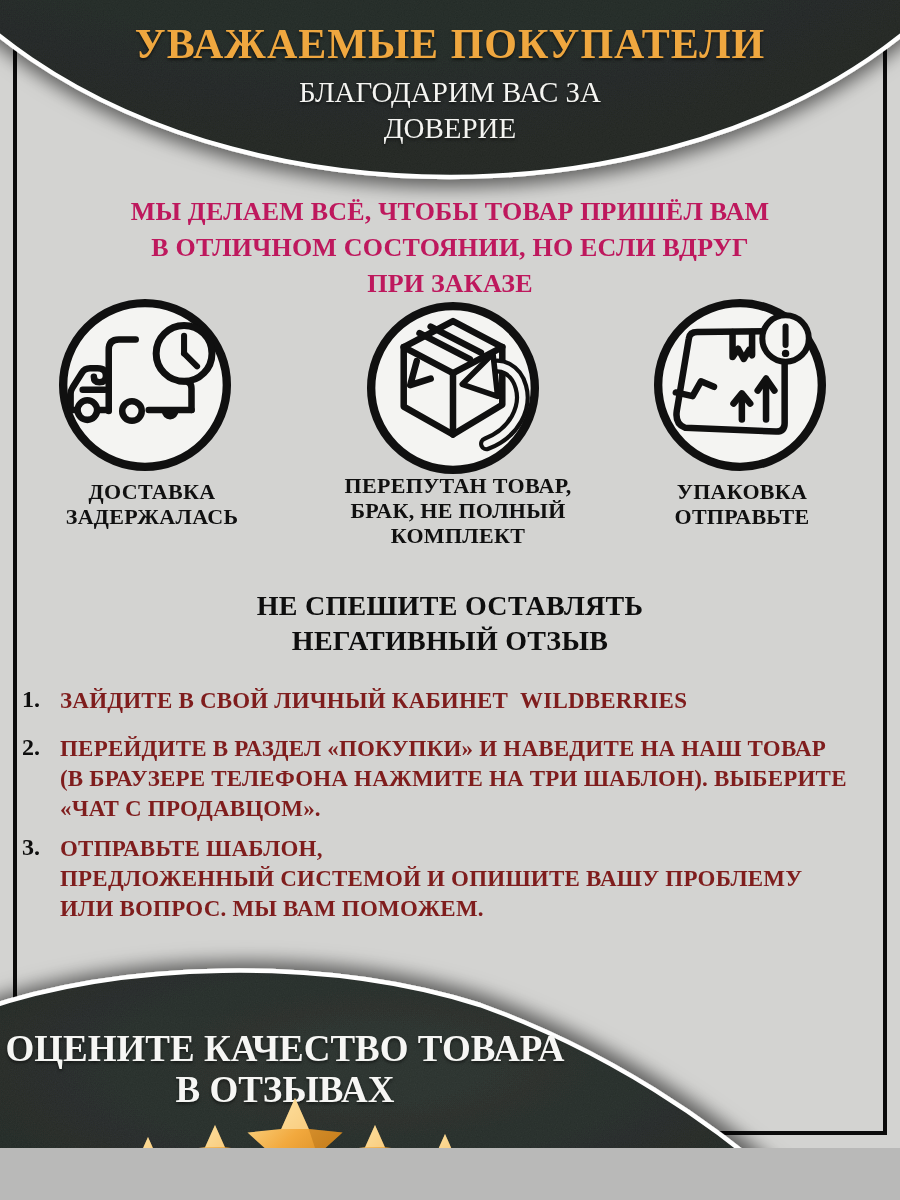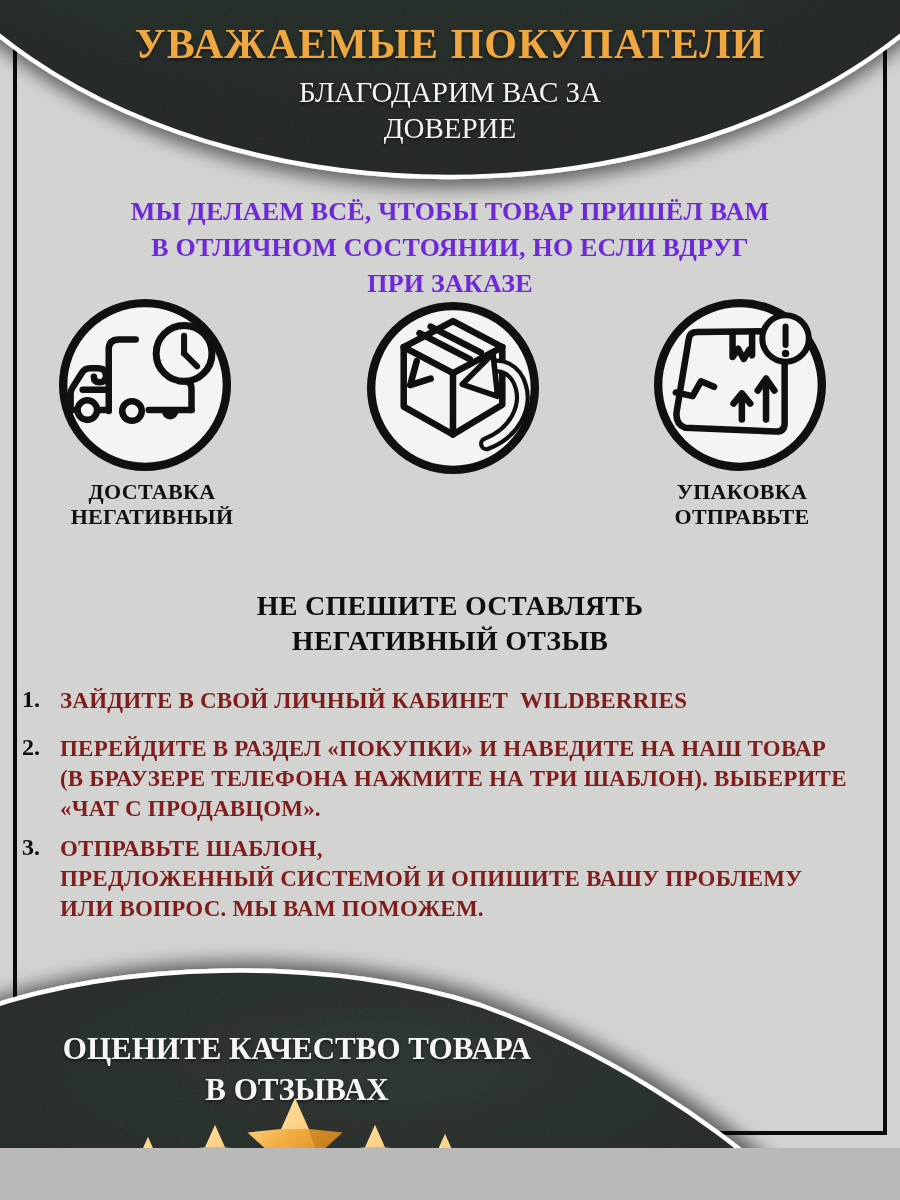--- a/index.html
+++ b/index.html
@@ -21,40 +21,40 @@
     left:0;right:0;top:20px;font-size:42px;font-weight:700;letter-spacing:1px;
     color:#efa73f;text-align:center;text-shadow:0 2px 3px rgba(0,0,0,.55);
   }
   .hdr-sub{
     left:0;right:0;top:74px;font-size:29px;font-weight:400;line-height:36px;
     color:#f4f4f1;text-align:center;text-shadow:0 2px 3px rgba(0,0,0,.5);
   }
   
   .intro{
     left:0;right:0;top:194px;font-size:26px;font-weight:700;line-height:36px;
-    color:#6d28d9;text-align:center;letter-spacing:.2px;
+    color:#be185d;text-align:center;letter-spacing:.2px;
   }
   
   .icon-svg{position:absolute;width:186px;height:186px;}
   .issue-label{
     font-size:22px;font-weight:700;line-height:25px;color:#101010;
     text-align:center;letter-spacing:.3px;
   }
   
   .warning{
     left:0;right:0;top:588px;font-size:28px;font-weight:700;line-height:35px;
     color:#0e0e0e;text-align:center;letter-spacing:.3px;
   }
   
   .step{position:absolute;left:22px;width:856px;display:flex;align-items:flex-start;}
   .step-num{flex:0 0 38px;font-size:24px;font-weight:700;color:#0e0e0e;}
   .step-text{flex:1;font-size:23px;font-weight:700;line-height:30px;color:#7f1d1d;letter-spacing:.2px;}
   
   .footer-msg{
-    left:12px;top:1028px;width:570px;font-size:31px;font-weight:700;line-height:41px;
+    left:0;top:1028px;width:570px;font-size:37px;font-weight:700;line-height:41px;
     color:#f6f6f4;text-align:center;text-shadow:0 2px 3px rgba(0,0,0,.5);
   }
   .stars-svg{position:absolute;left:85px;top:1082px;width:430px;height:118px;}
 </style>
 </head>
 <body>
 
 <div class="page">
 
   <div class="frame"></div>
@@ -151,21 +151,24 @@
       <path d="M 93 120 L 102 109 L 111 120"></path>
       <path d="M 128 137 L 128 96"></path>
       <path d="M 119 106 L 128 93 L 137 106"></path>
     </g>
     <circle cx="149" cy="50" r="25" fill="#f4f4f2" stroke="#101010" stroke-width="6.5"></circle>
     <path d="M 149 37 L 149 57" fill="none" stroke="#101010" stroke-width="6.5" stroke-linecap="round"></path>
     <circle cx="149" cy="66" r="4" fill="#101010"></circle>
   </svg>
 
   <div class="abs issue-label pre" style="left:32px;top:479px;width:240px;">ДОСТАВКА
-НЕГАТИВНЫЙ</div>
+ЗАДЕРЖАЛАСЬ</div>
+  <div class="abs issue-label pre" style="left:328px;top:473px;width:260px;">ПЕРЕПУТАН ТОВАР,
+БРАК, НЕ ПОЛНЫЙ
+КОМПЛЕКТ</div>
   <div class="abs issue-label pre" style="left:622px;top:479px;width:240px;">УПАКОВКА
 ОТПРАВЬТЕ</div>
 
   <div class="abs warning pre">НЕ СПЕШИТЕ ОСТАВЛЯТЬ
 НЕГАТИВНЫЙ ОТЗЫВ</div>
 
   <div class="step" style="top:686px;">
     <div class="step-num">1.</div>
     <div class="step-text pre">ЗАЙДИТЕ В СВОЙ ЛИЧНЫЙ КАБИНЕТ  WILDBERRIES</div>
   </div>

